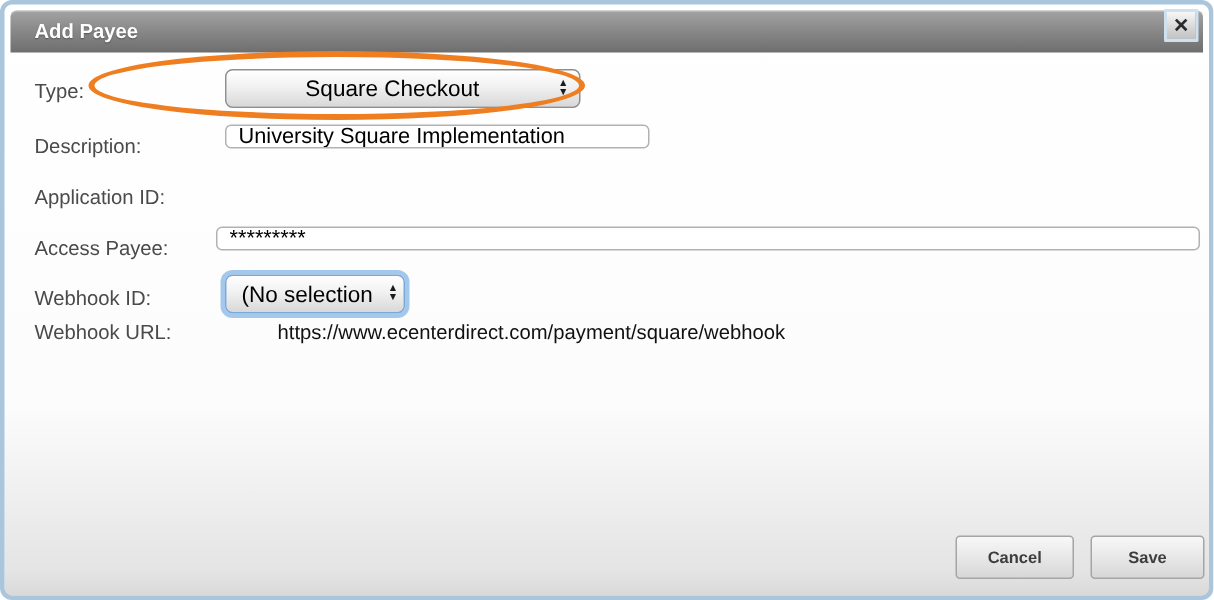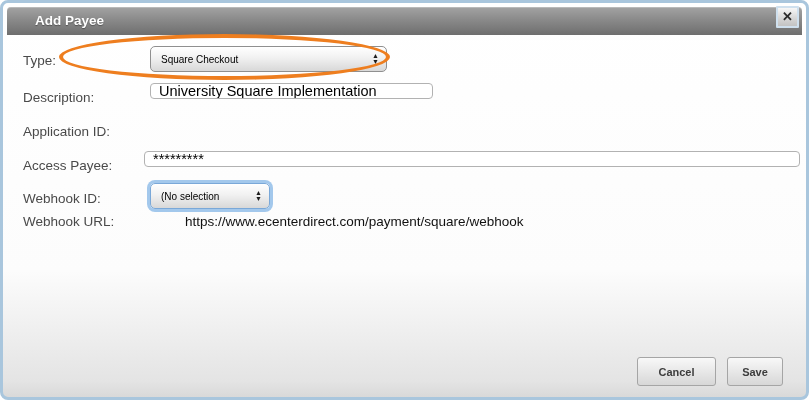--- a/index.html
+++ b/index.html
@@ -17,21 +17,21 @@
   .titlebar {
     position: absolute;
     top: 4px; left: 4px; right: 4px;
     height: 28px;
     background: linear-gradient(180deg, #a3a3a3 0%, #8a8a8a 45%, #6e6e6e 100%);
     border-radius: 4px 4px 0 0;
     box-shadow: inset 0 1px 0 rgba(255,255,255,0.25);
   }
   .titlebar .title {
     position: absolute;
-    left: 28px; top: 0;
+    left: 16px; top: 0;
     line-height: 28px;
     color: #ffffff;
     font-size: 13.5px;
     font-weight: bold;
     text-shadow: 0 1px 1px rgba(0,0,0,0.35);
   }
   .close-btn {
     position: absolute;
     right: 7px; top: 3px;
     width: 23px; height: 22px;
@@ -73,23 +73,24 @@
     padding: 0 7px 0 10px;
     cursor: pointer;
     box-shadow: inset 0 1px 0 #ffffff;
   }
   .mac-select.focused {
     border-color: #7aa8d8;
     box-shadow: 0 0 0 3px #a3c8ec;
   }
   .mac-select .sel-value {
     flex: 1;
-    font-size: 10px;
+    font-size: 15px;
     color: #000000;
     white-space: nowrap;
+    text-align: center;
   }
   .sel-arrows {
     display: flex;
     flex-direction: column;
     align-items: center;
     margin-left: 10px;
     color: #1c1c1c;
     font-size: 7px;
     line-height: 6px;
   }
@@ -115,21 +116,21 @@
     background: linear-gradient(180deg, #f8f8f8 0%, #e6e6e6 55%, #d7d7d7 100%);
     border: 1px solid #a5a5a5;
     border-radius: 3px;
     font-family: "Liberation Sans", sans-serif;
     font-size: 11px;
     font-weight: bold;
     color: #3d3d3d;
     cursor: pointer;
   }
   .btn-cancel { left: 634px; width: 79px; }
-  .btn-save  { left: 724px; width: 56px; }
+  .btn-save  { left: 724px; width: 76px; }
 </style>
 </head>
 <body>
 
 <div class="dialog">
 
   <div class="titlebar">
     <span class="title">Add Payee</span>
   </div>
   <button class="close-btn">✕</button>

